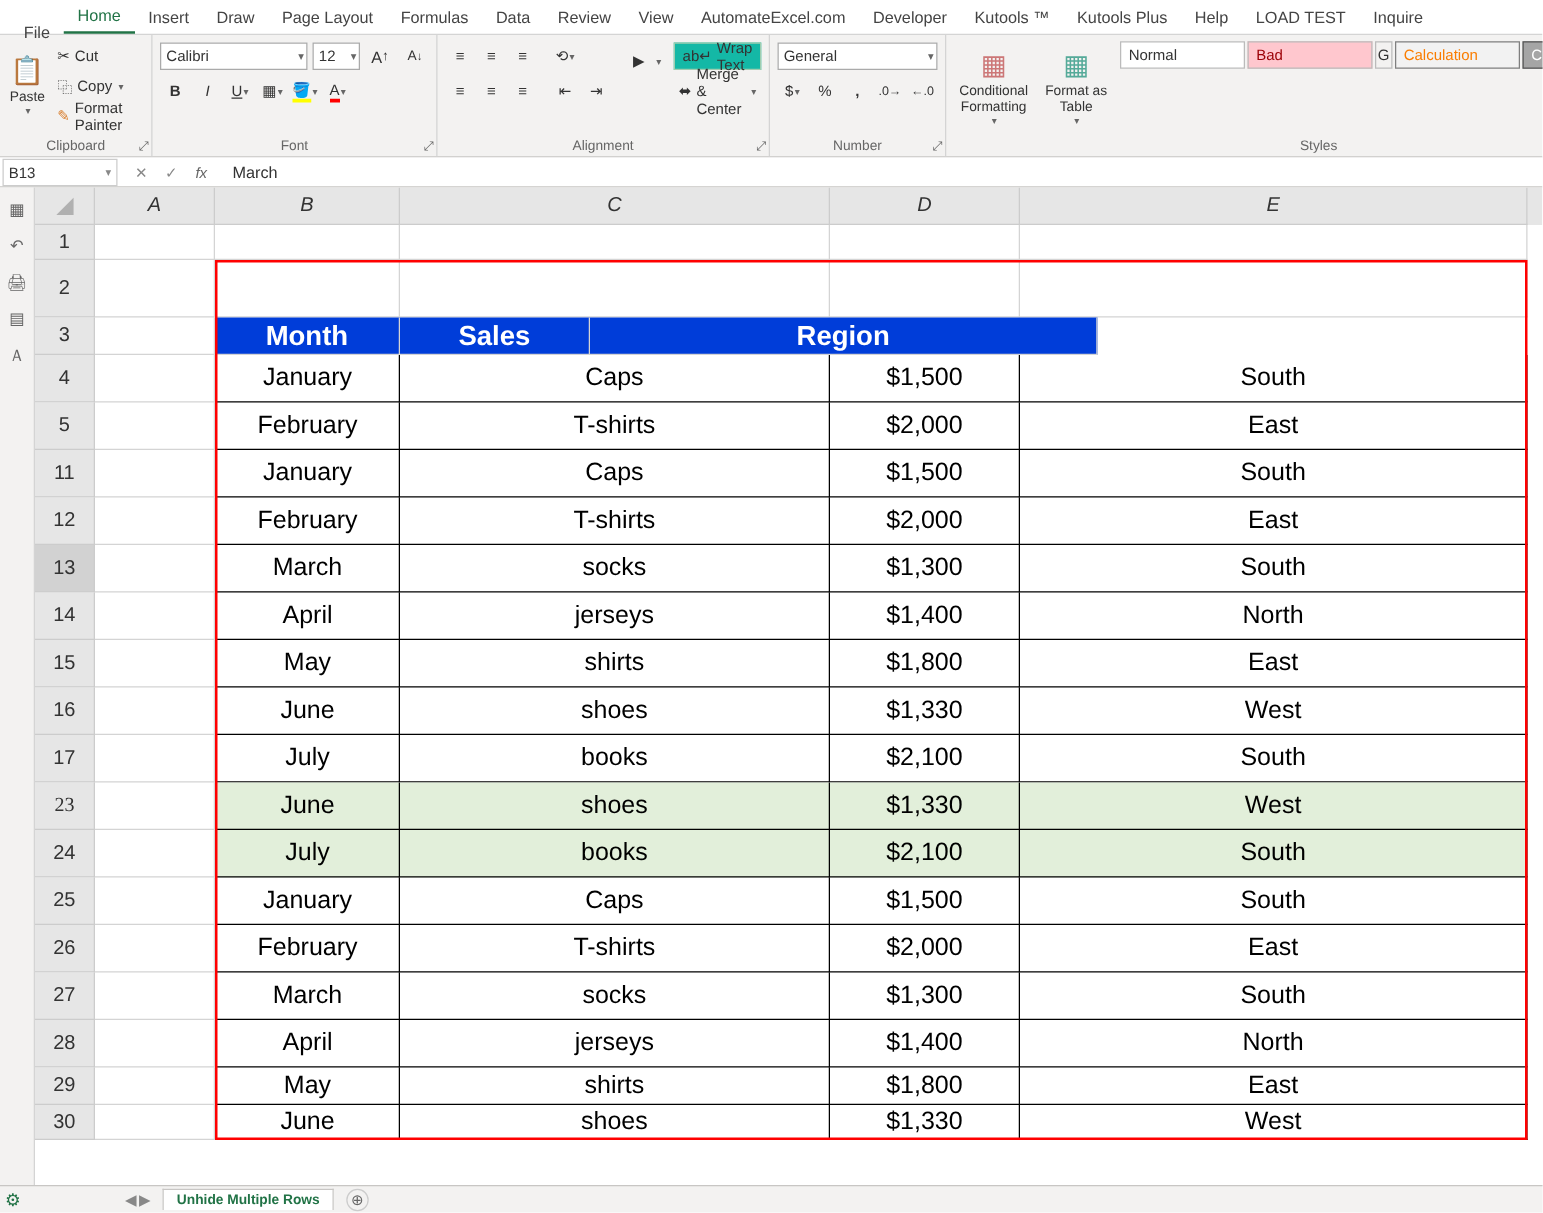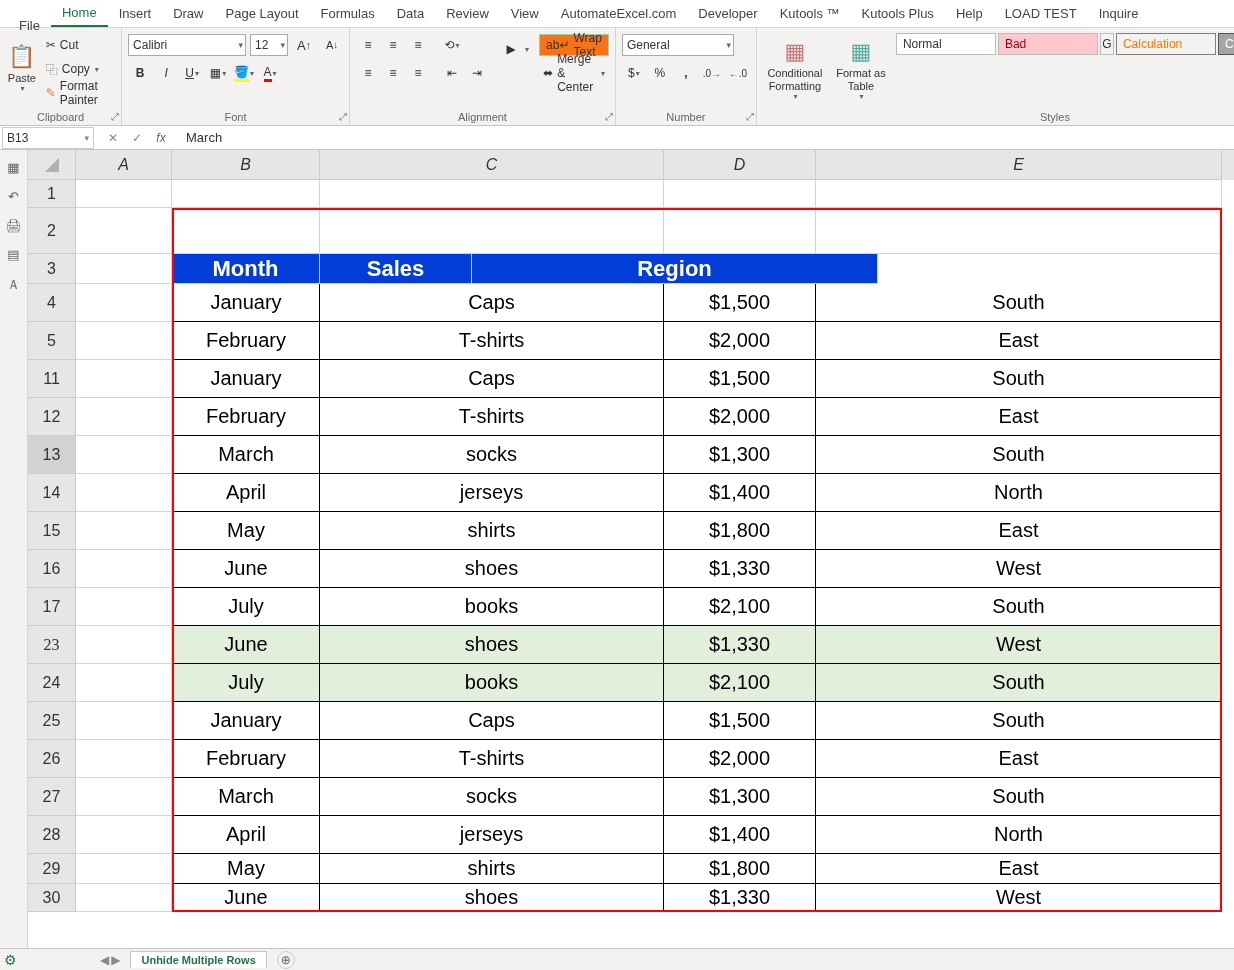--- a/index.html
+++ b/index.html
@@ -18,21 +18,21 @@
 
 .big-btn { display: flex; flex-direction: column; align-items: center; justify-content: center; width: 44px; height: 76px; cursor: pointer; font-size: 11px; text-align: center; }
 .big-btn .ic { font-size: 22px; margin-bottom: 2px; }
 .stack { display: flex; flex-direction: column; gap: 2px; justify-content: center; }
 .row-btn { display: flex; align-items: center; gap: 4px; height: 22px; padding: 0 4px; cursor: pointer; font-size: 12px; }
 
 .dd { display: flex; align-items: center; border: 1px solid #aaa; background: #fff; height: 22px; font-size: 12px; padding: 0 2px 0 4px; }
 .dd .arr { margin-left: auto; font-size: 9px; color: #666; }
 
 .icon-btn { width: 24px; height: 22px; display: inline-flex; align-items: center; justify-content: center; cursor: pointer; border: 1px solid transparent; }
-.icon-btn.pressed { background: #f97316; border: 1px solid #9fcdb0; }
+.icon-btn.pressed { background: #14b8a6; border: 1px solid #9fcdb0; }
 .small-arr { font-size: 8px; color: #666; margin-left: 1px; }
 
 .style-cell { width: 100px; height: 22px; border: 1px solid #bbb; display: flex; align-items: center; padding: 0 6px; font-size: 12px; margin: 1px; }
 .style-normal { background: #fff; }
 .style-bad { background: #ffc7ce; color: #9c0006; }
 .style-calc { background: #f2f2f2; color: #fa7d00; border-color: #7f7f7f; }
 .style-check { background: #a5a5a5; color: #fff; border-color: #555; }
 
 
 .fbar { display: flex; align-items: center; height: 24px; border-bottom: 1px solid #c8c6c4; background: #fff; }
@@ -207,21 +207,21 @@
             <span class="small-arr">▾</span>
           </div>
       </div>
     </div>
     <div class="group-label">Alignment</div>
     <span class="group-dialog">⤢</span>
   </div>
 
   <div class="group" style="width:152px">
     <div class="group-body" style="flex-direction:column;gap:6px;padding-top:4px">
-      <div class="dd" style="width:112px">
+      <div class="dd" style="width:128px">
           <span>General</span>
           <span class="arr">▾</span>
         </div>
       <div style="display:flex;gap:2px">
         <span class="icon-btn">$<span class="small-arr">▾</span></span>
         <span class="icon-btn">%</span>
         <span class="icon-btn">
             <b>,</b>
           </span>
         <span class="icon-btn" style="font-size:10px">.0→</span>

